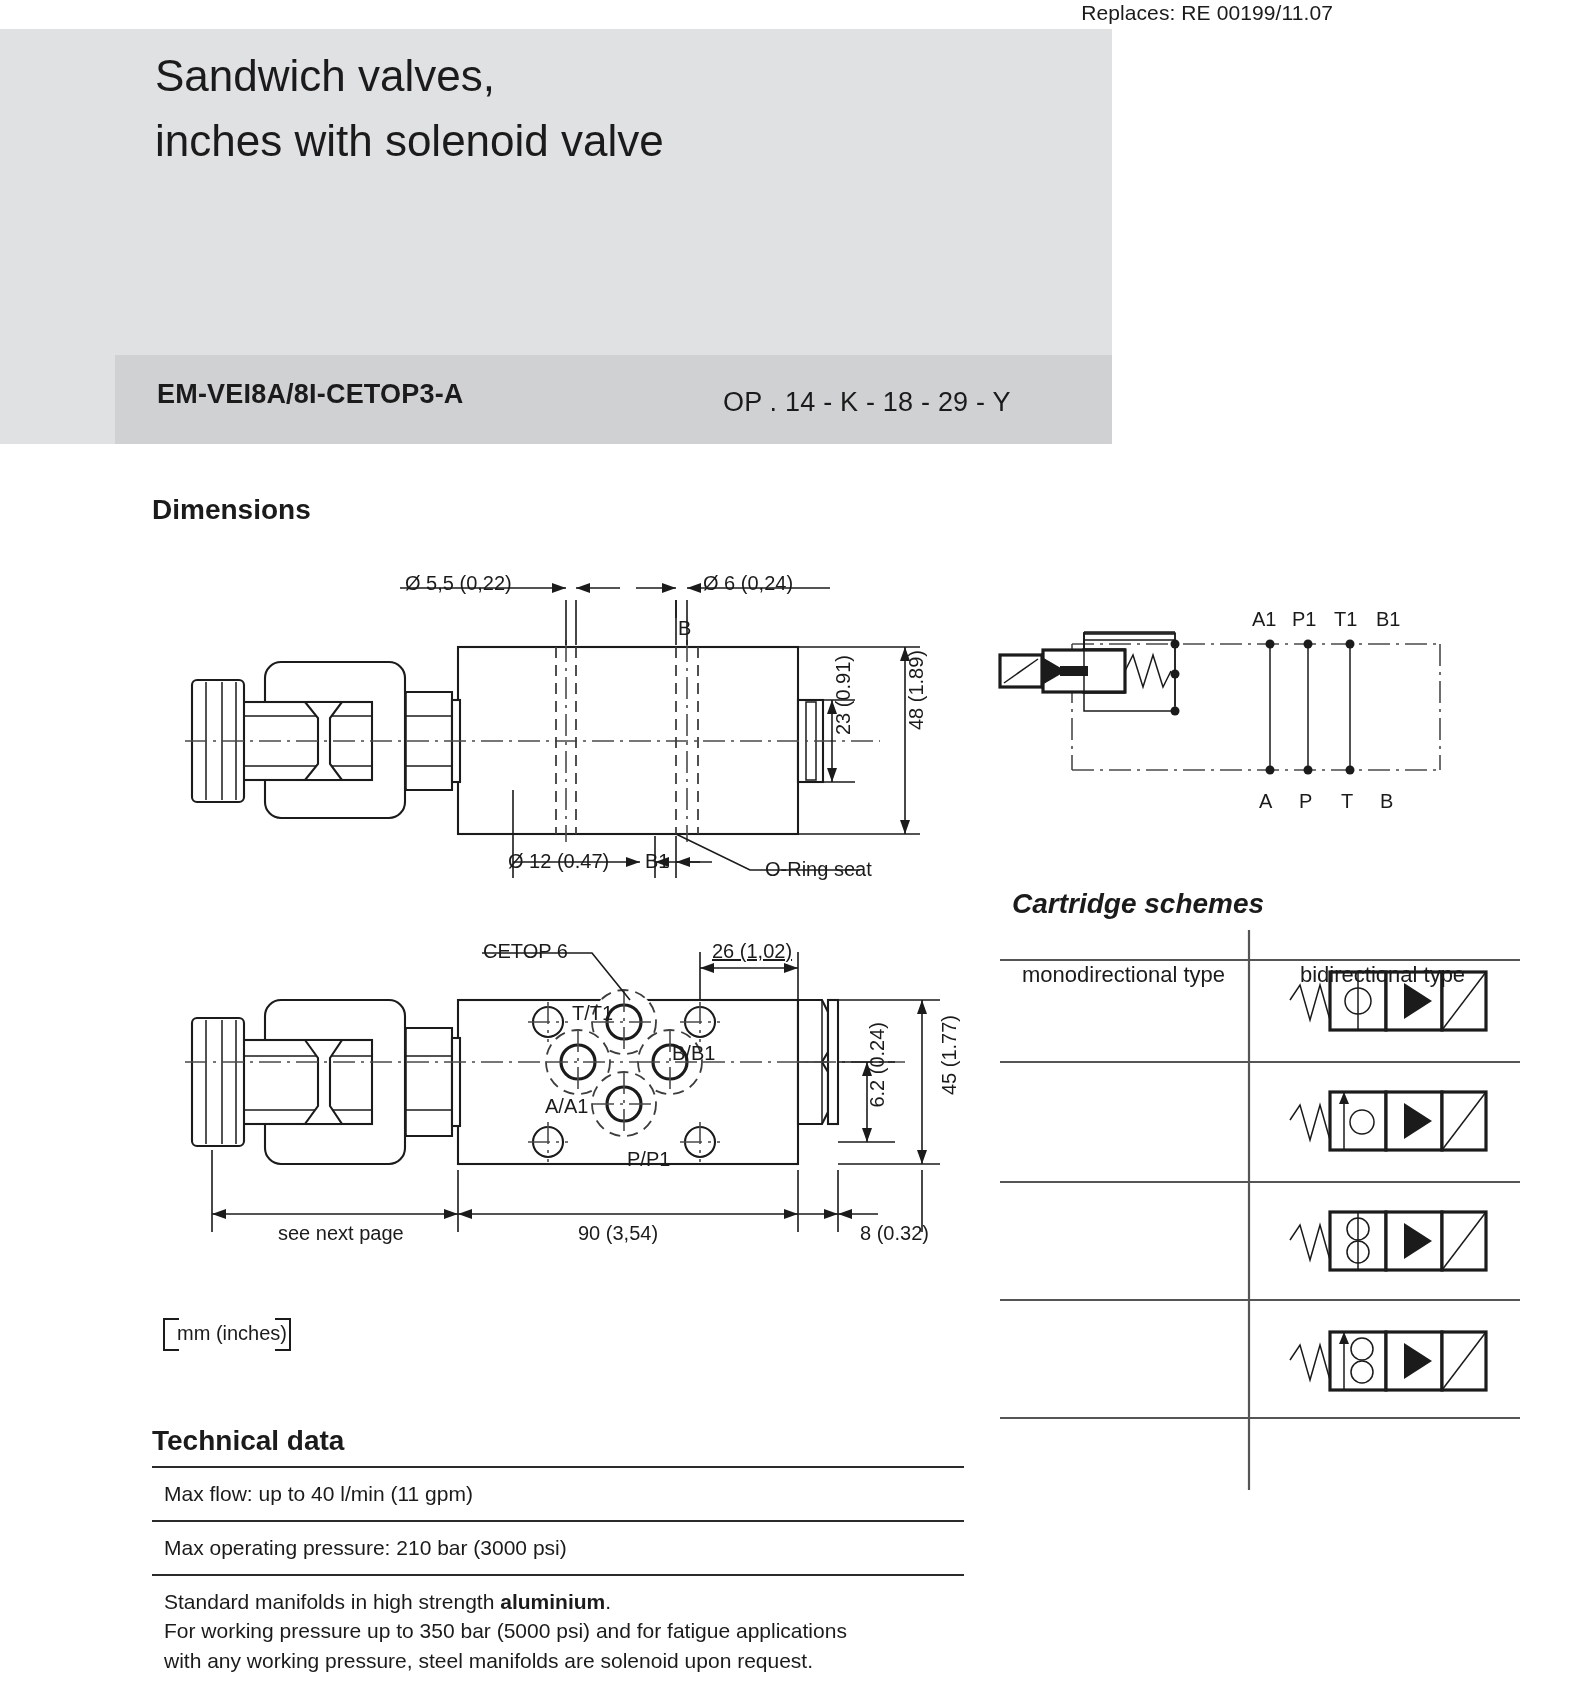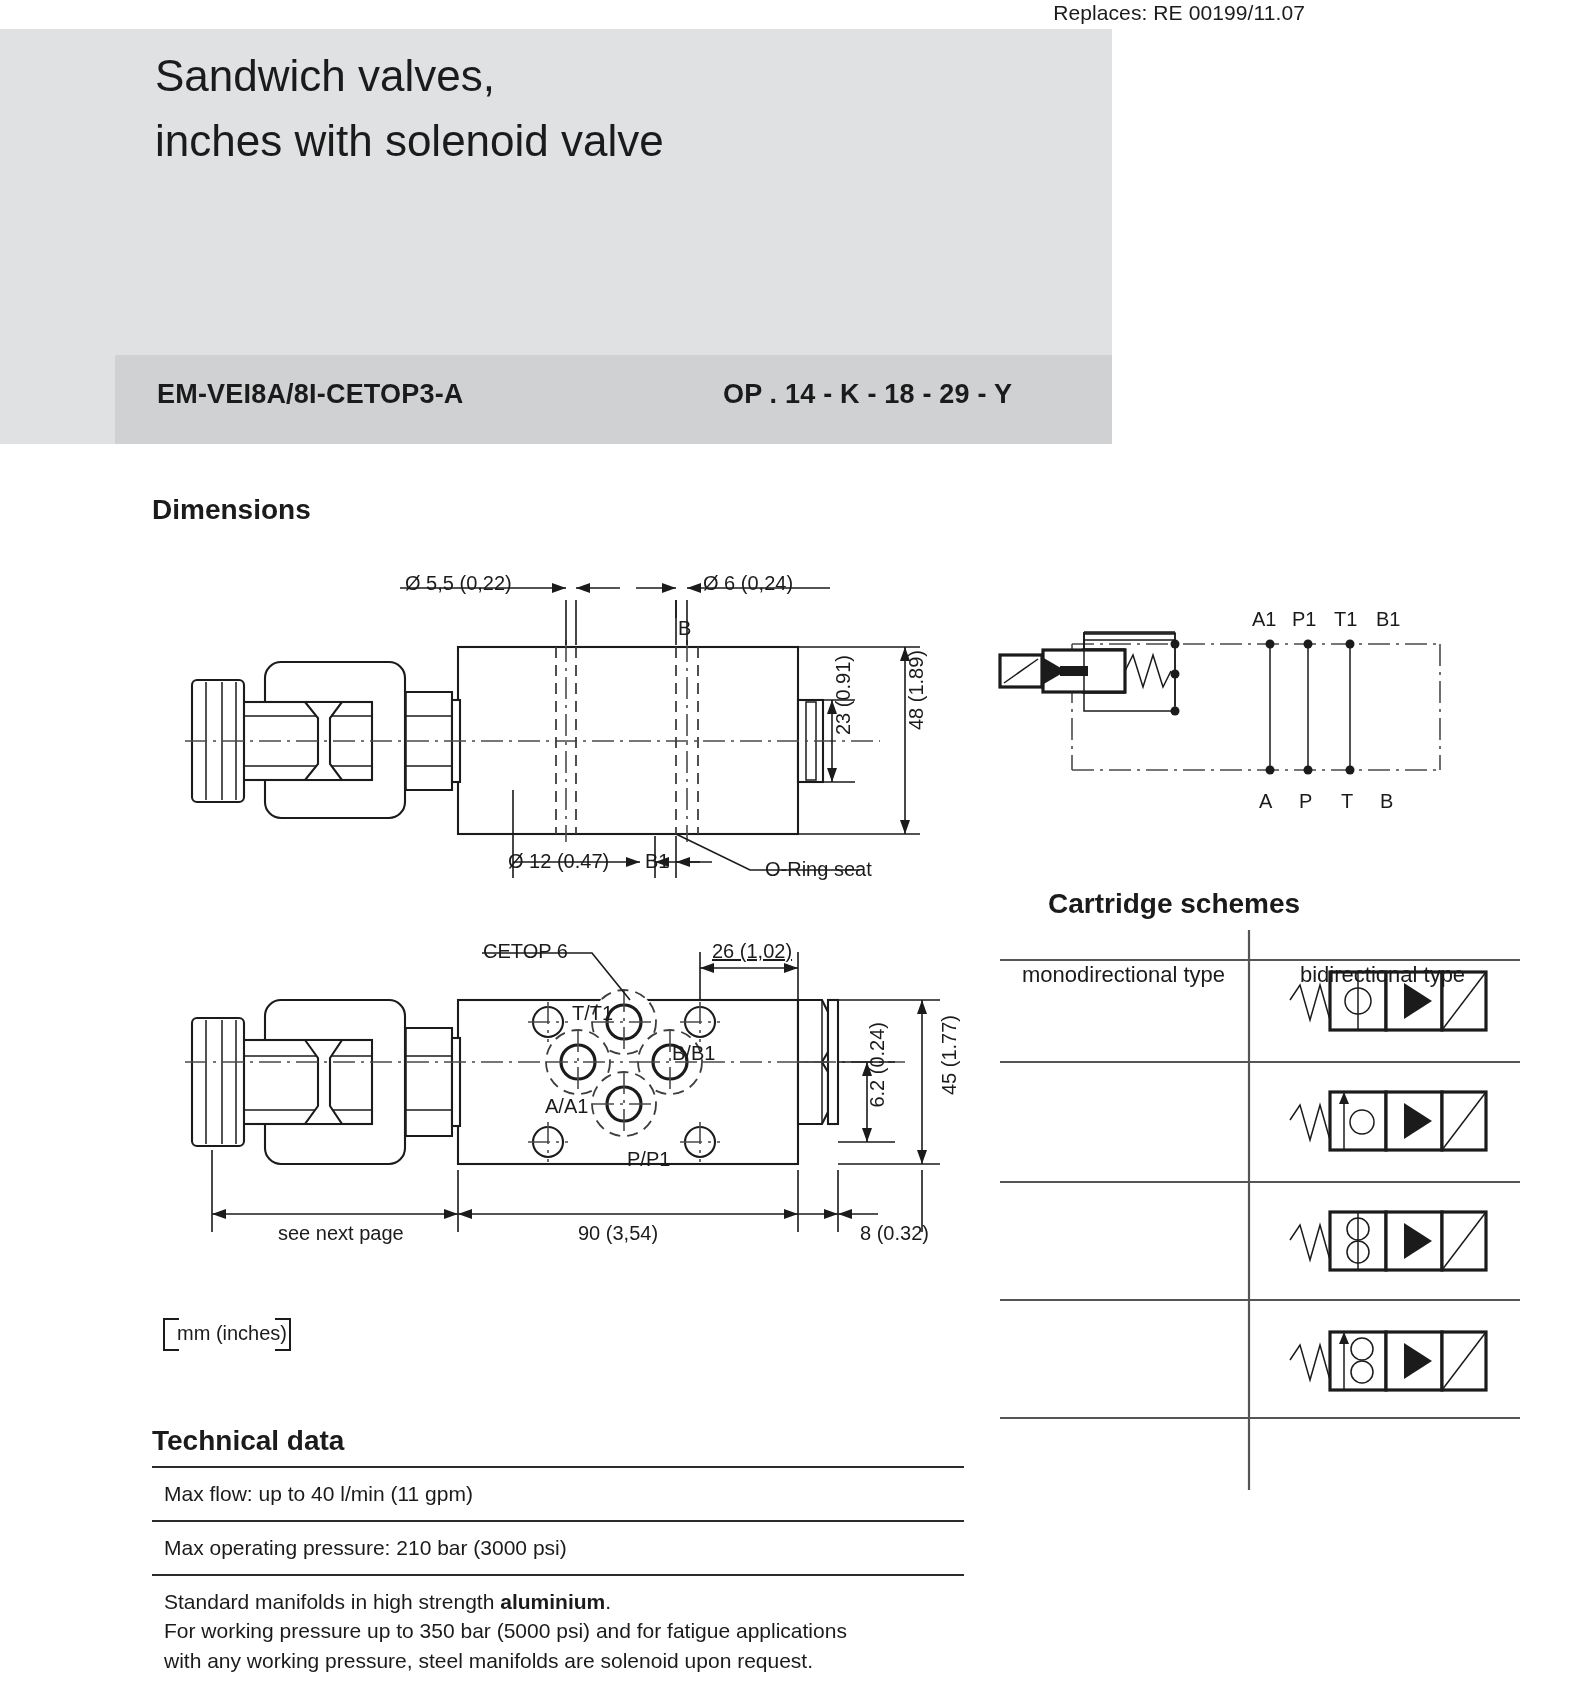--- a/index.html
+++ b/index.html
@@ -6,49 +6,49 @@
   html, body { margin:0; padding:0; }
   body {
     width: 1585px; height: 1694px;
     background: #ffffff;
     font-family: "Liberation Sans", sans-serif;
     color: #1b1b1b;
     position: relative;
     overflow: hidden;
   }
   .replaces {
-    position:absolute; right: 280px; top: 1px;
+    position:absolute; right: 252px; top: 1px;
     font-size: 21px; letter-spacing:.1px; white-space:nowrap;
   }
   .hdr-block {
     position:absolute; left:0; top:29px; width:1112px; height:415px;
     background:#e0e1e3;
   }
   .hdr-title {
     position:absolute; left:155px; top:44px; width:900px;
     font-size: 44px; line-height: 1.47; font-weight:400; color:#1b1b1b;
   }
   .hdr-title .l2 { display:block; }
   .code-bar {
     position:absolute; left:115px; top:355px; width:997px; height:89px;
     background:#cfd1d3;
   }
   .code-bar .code-left {
     position:absolute; left:42px; top:24px;
     font-size:27px; font-weight:bold; letter-spacing:.2px;
   }
   .code-bar .code-right {
-    position:absolute; left:608px; top:24px;
-    font-size:27px; font-weight:bold; letter-spacing:.2px;
+    position:absolute; left:608px; top:32px;
+    font-size:27px; font-weight:normal; letter-spacing:.2px;
   }
   .sec-title {
     position:absolute; font-size:28px; font-weight:bold; color:#1b1b1b;
   }
   #dimensions-title { left:152px; top:494px; }
-  #cartridge-title { left:1048px; top:888px; }
+  #cartridge-title { left:1012px; top:888px;font-style:italic; }
   #techdata-title { left:152px; top:1425px; }
 
   svg.draw { position:absolute; left:0; top:0; width:1585px; height:1694px;
              pointer-events:none; overflow:visible; }
   .ln { stroke:#1b1b1b; stroke-width:2.1; fill:none; }
   .lnT { stroke:#1b1b1b; stroke-width:1.5; fill:none; }
   .lnB { stroke:#1b1b1b; stroke-width:3.2; fill:none; }
   .ctr { stroke:#4a4a4a; stroke-width:1.6; fill:none;
          stroke-dasharray: 22 6 3 6; }
   .hid { stroke:#3d3d3d; stroke-width:1.8; fill:none; stroke-dasharray: 11 7; }

